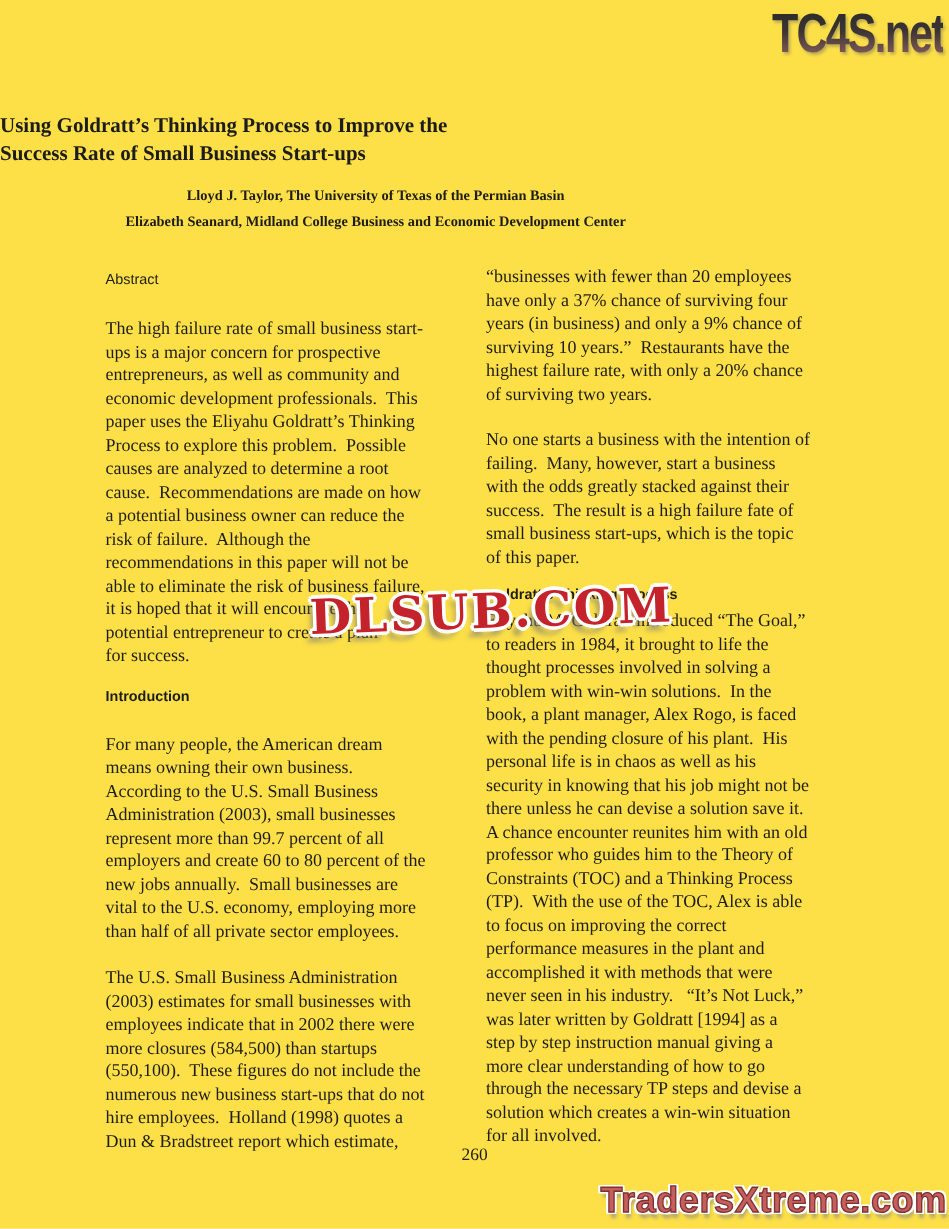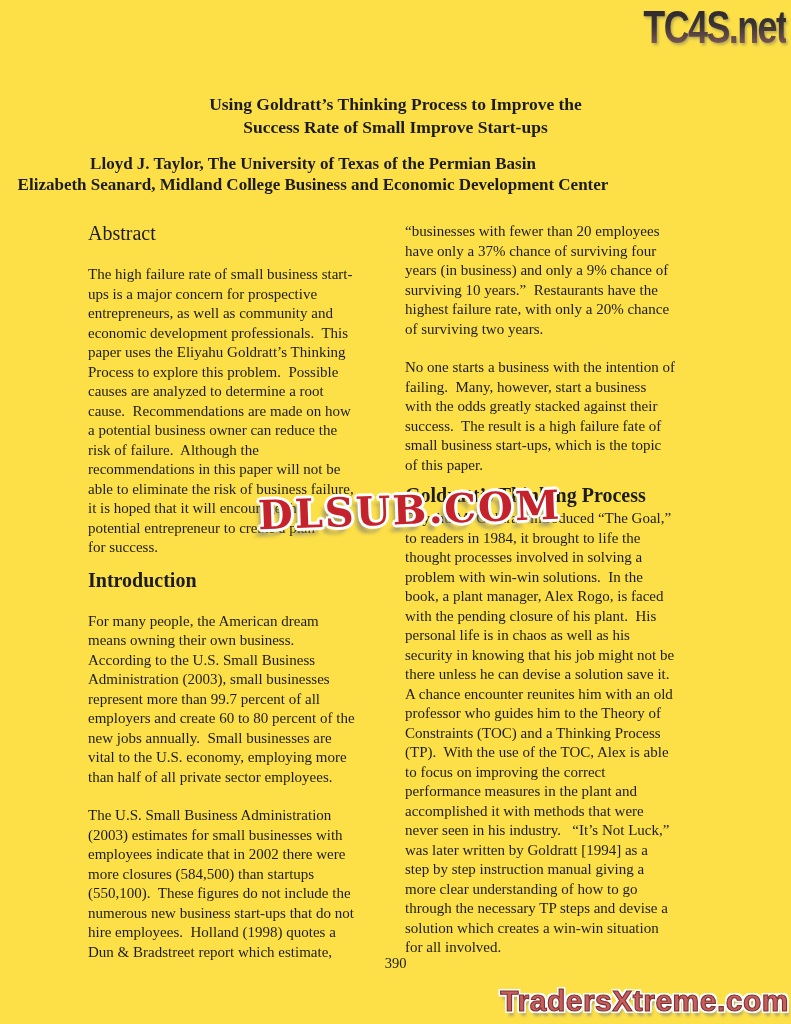--- a/index.html
+++ b/index.html
@@ -27,40 +27,40 @@
     .tc4s {
       background: linear-gradient(180deg, var(--tc4s-top, #262626) 0%, #3c3434 48%, var(--tc4s-bottom, #9c6b67) 100%);
       -webkit-background-clip: text; background-clip: text;
       color: transparent;
     }
   }
 
   
   .title-block {
     position: absolute; top: 93px; left: 0; width: 791px;
-    text-align: center; font-weight: bold;
+    font-weight: bold;
     font-size: 17.5px; line-height: 23px;
   }
   .authors-block {
     position: absolute; top: 153px; left: 0; width: 626px;
     text-align: center; font-weight: bold;
-    font-size: 17px; line-height: 21px;
+    font-size: 12px; line-height: 21px;
   }
 
   
   .col {
     position: absolute; top: 222px; width: 314px;
     font-size: 15px; line-height: 19.5px;
   }
   .col-left  { left: 88px; }
   .col-right { left: 405px; }
   .col p { margin: 0; white-space: pre-wrap; }
   .heading {
-    font-family: Liberation Serif, serif;
-    font-size: 20px; font-weight: bold;
+    font-family: Liberation Sans, sans-serif;
+    font-size: 12px; font-weight: bold;
     margin: 0; line-height: 22px;
   }
   .heading.regular { font-weight: normal; }
 
   #abstract-heading       { margin-bottom: 21px; }
   #abstract-paragraph     { margin-bottom: 0; }
   #introduction-heading   { margin-top: 11px; margin-bottom: 21px; }
   #intro-paragraph-1      { margin-bottom: 19px; }
 
   #right-paragraph-1      { margin-bottom: 19px; }
@@ -104,21 +104,21 @@
 </style>
 </head>
 <body>
 
 <div class="page">
 
   <div class="tc4s">TC4S.net</div>
 
   <div class="title-block">
     <div>Using Goldratt’s Thinking Process to Improve the</div>
-    <div>Success Rate of Small Improve Start-ups</div>
+    <div>Success Rate of Small Business Start-ups</div>
   </div>
 
   <div class="authors-block">
     <div>Lloyd J. Taylor, The University of Texas of the Permian Basin</div>
     <div>Elizabeth Seanard, Midland College Business and Economic Development Center</div>
   </div>
 
   <div class="col col-left">
     <div class="heading regular" id="abstract-heading">Abstract</div>
     <p id="abstract-paragraph">The high failure rate of small business start-
@@ -190,17 +190,17 @@
 was later written by Goldratt [1994] as a
 step by step instruction manual giving a
 more clear understanding of how to go
 through the necessary TP steps and devise a
 solution which creates a win-win situation
 for all involved.</p>
   </div>
 
   <div class="dlsub">DLSUB.COM</div>
 
-  <div class="page-number">390</div>
+  <div class="page-number">260</div>
 
   <div class="tradersx">TradersXtreme.com</div>
 
 </div>
 
 </body></html>

